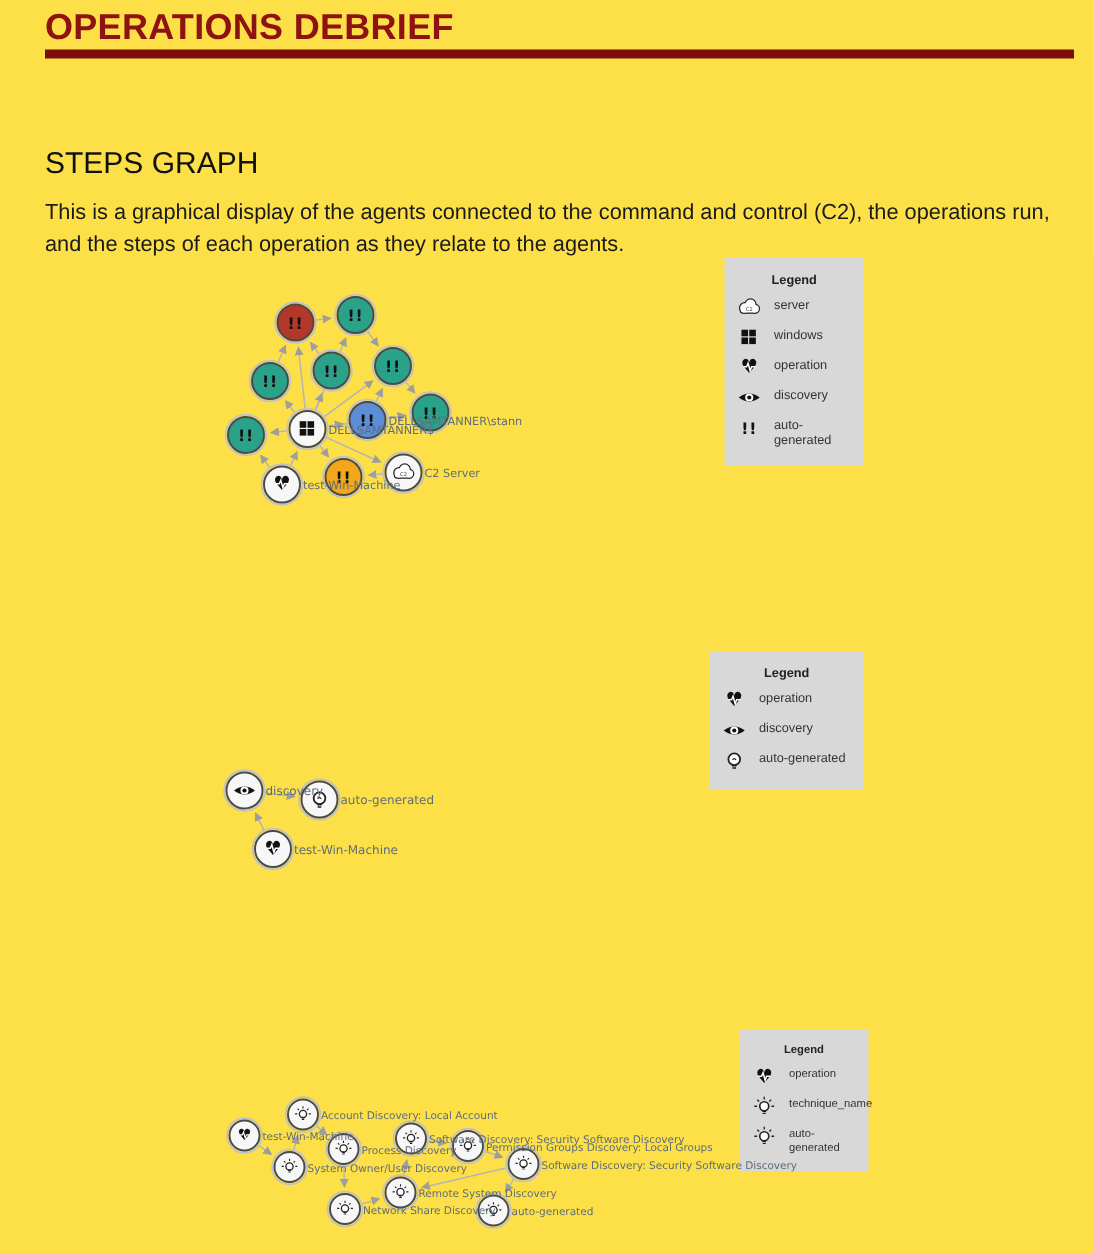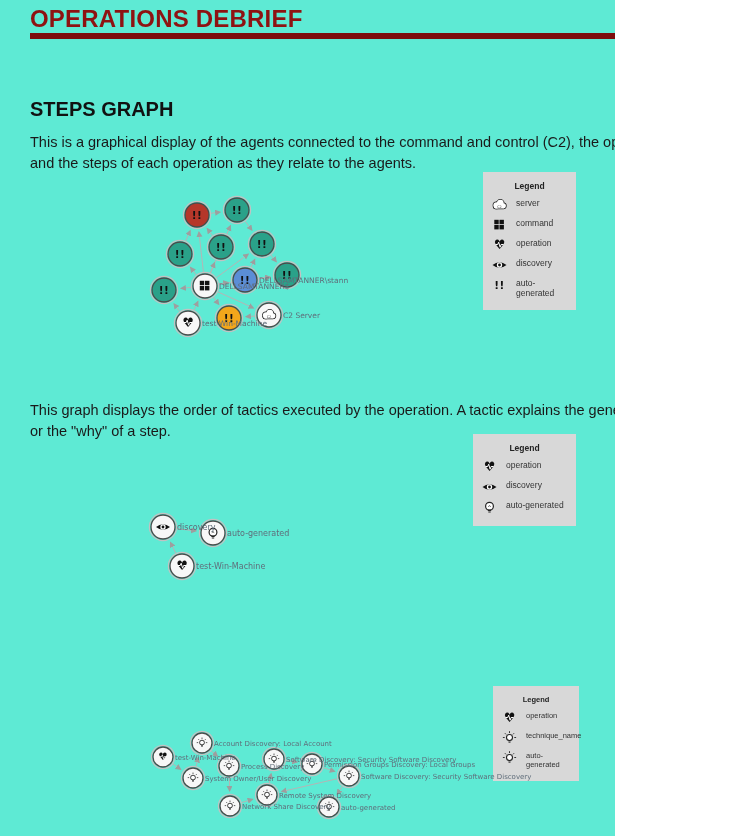--- a/index.html
+++ b/index.html
@@ -1,23 +1,23 @@
 <!DOCTYPE html>
 <html><head>
 <meta charset="utf-8">
 <style>
   * { margin:0; padding:0; box-sizing:border-box; }
   body { background:#ffffff; font-family:"Liberation Sans", sans-serif; }
-  .page { position:relative; width:615px; height:836px; background:#5eead4; overflow:hidden;padding-left:44px; }
+  .page { position:relative; width:729px; height:836px; background:#fde047; overflow:hidden;padding-left:44px; }
 
   .doc-title { position:absolute; left:30px; top:5px; font-size:24px; font-weight:bold;
                color:#8e1212; letter-spacing:0.2px; }
   .title-rule { position:absolute; left:30px; top:33px; width:686px; height:6px; background:#7d0d0d; }
 
-  .sec-heading { position:absolute; left:30px; font-size:20px; font-weight:bold; color:#111; }
+  .sec-heading { position:absolute; left:30px; font-size:20px; font-weight:normal; color:#111; }
   .sec-desc { position:absolute; left:30px; width:680px; font-size:14.5px; line-height:1.42;
               color:#1a1a1a; }
 
   #steps-heading { top:98px; }
   #steps-desc { top:132px; }
   #tactic-heading { top:366px; }
   #tactic-desc { top:400px; }
   #technique-heading { top:618px; }
   #technique-desc { top:650px; }
 
@@ -205,21 +205,21 @@
         </div>
         <div class="legend-item">
           <svg width="17" height="14" viewBox="-8.5 -7 17 14">
             <g fill="#111">
               <rect x="-5.2" y="-5.2" width="4.4" height="4.4"></rect>
               <rect x="0" y="-5.2" width="4.4" height="4.4"></rect>
               <rect x="-5.2" y="0" width="4.4" height="4.4"></rect>
               <rect x="0" y="0" width="4.4" height="4.4"></rect>
             </g>
           </svg>
-          <span class="legend-label">command</span>
+          <span class="legend-label">windows</span>
         </div>
         <div class="legend-item">
           <svg width="17" height="14" viewBox="-8.5 -7 17 14">
             <text y="3.8" font-size="13" text-anchor="middle" fill="#111">♥</text>
             <polyline points="-4,-0.5 -1.8,-0.5 -0.8,-2.8 0.6,2.2 1.6,-0.5 4,-0.5" fill="none" stroke="#fff" stroke-width="1"></polyline>
           </svg>
           <span class="legend-label">operation</span>
         </div>
         <div class="legend-item">
           <svg width="17" height="14" viewBox="-8.5 -7 17 14">
@@ -231,21 +231,20 @@
         </div>
         <div class="legend-item">
           <svg width="17" height="14" viewBox="-8.5 -7 17 14">
             <text y="4" font-size="10.5" text-anchor="middle" font-weight="bold" fill="#111" letter-spacing="0.5">!!</text>
           </svg>
           <span class="legend-label">auto-generated</span>
         </div>
       </div>
   </div>
 
-  <p class="sec-desc" id="tactic-desc">This graph displays the order of tactics executed by the operation. A tactic explains the general purpose or the "why" of a step.</p>
   <div class="legend" id="tactic-legend">
     <div class="legend-title">Legend</div>
     <div class="legend-items">
         <div class="legend-item">
           <svg width="17" height="14" viewBox="-8.5 -7 17 14">
             <text y="3.8" font-size="13" text-anchor="middle" fill="#111">♥</text>
             <polyline points="-4,-0.5 -1.8,-0.5 -0.8,-2.8 0.6,2.2 1.6,-0.5 4,-0.5" fill="none" stroke="#fff" stroke-width="1"></polyline>
           </svg>
           <span class="legend-label">operation</span>
         </div>

